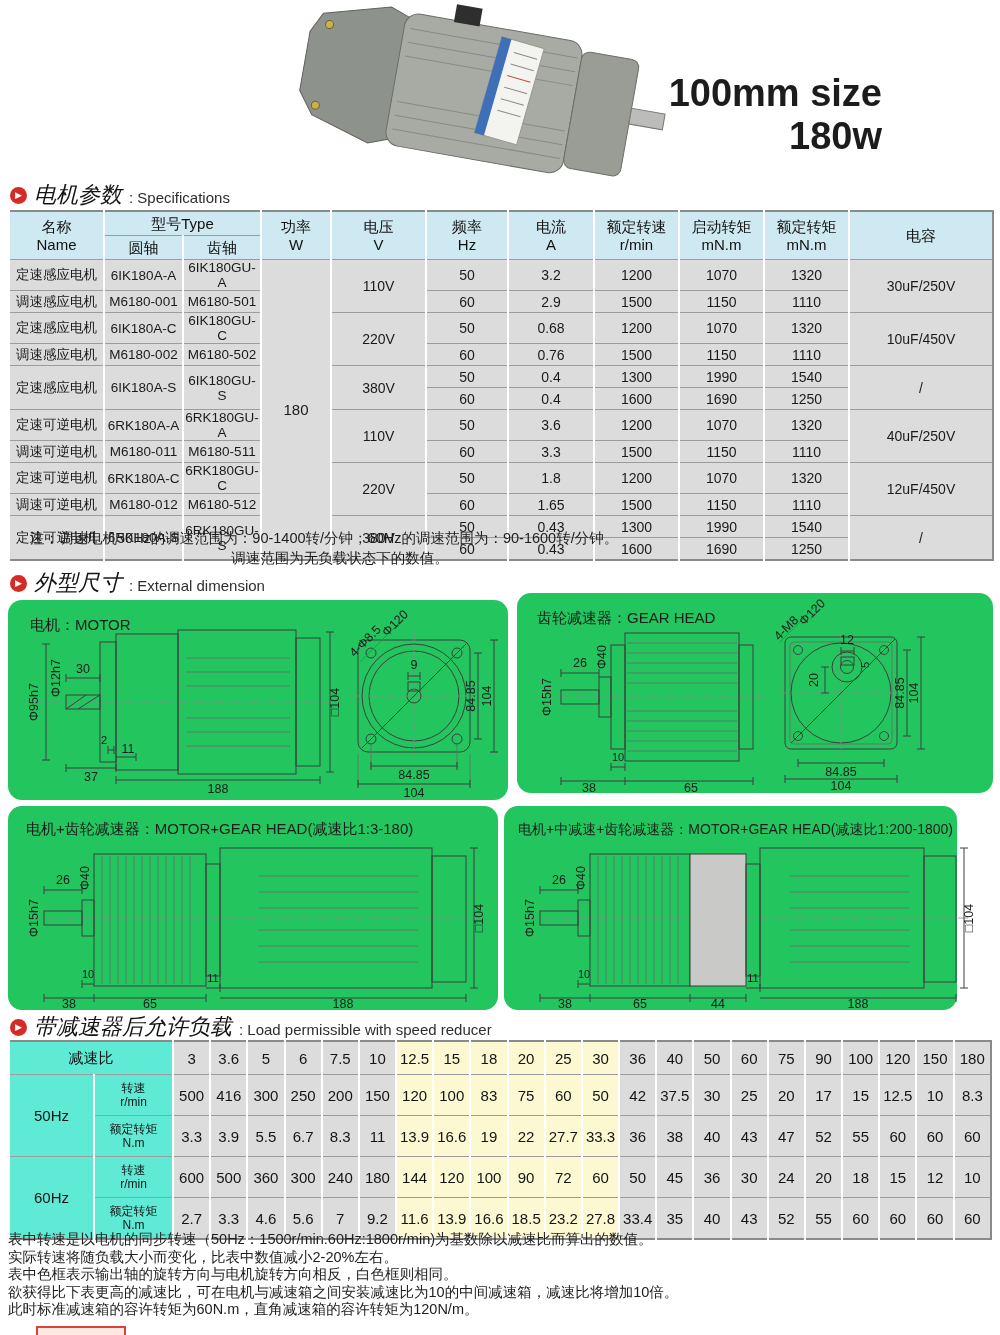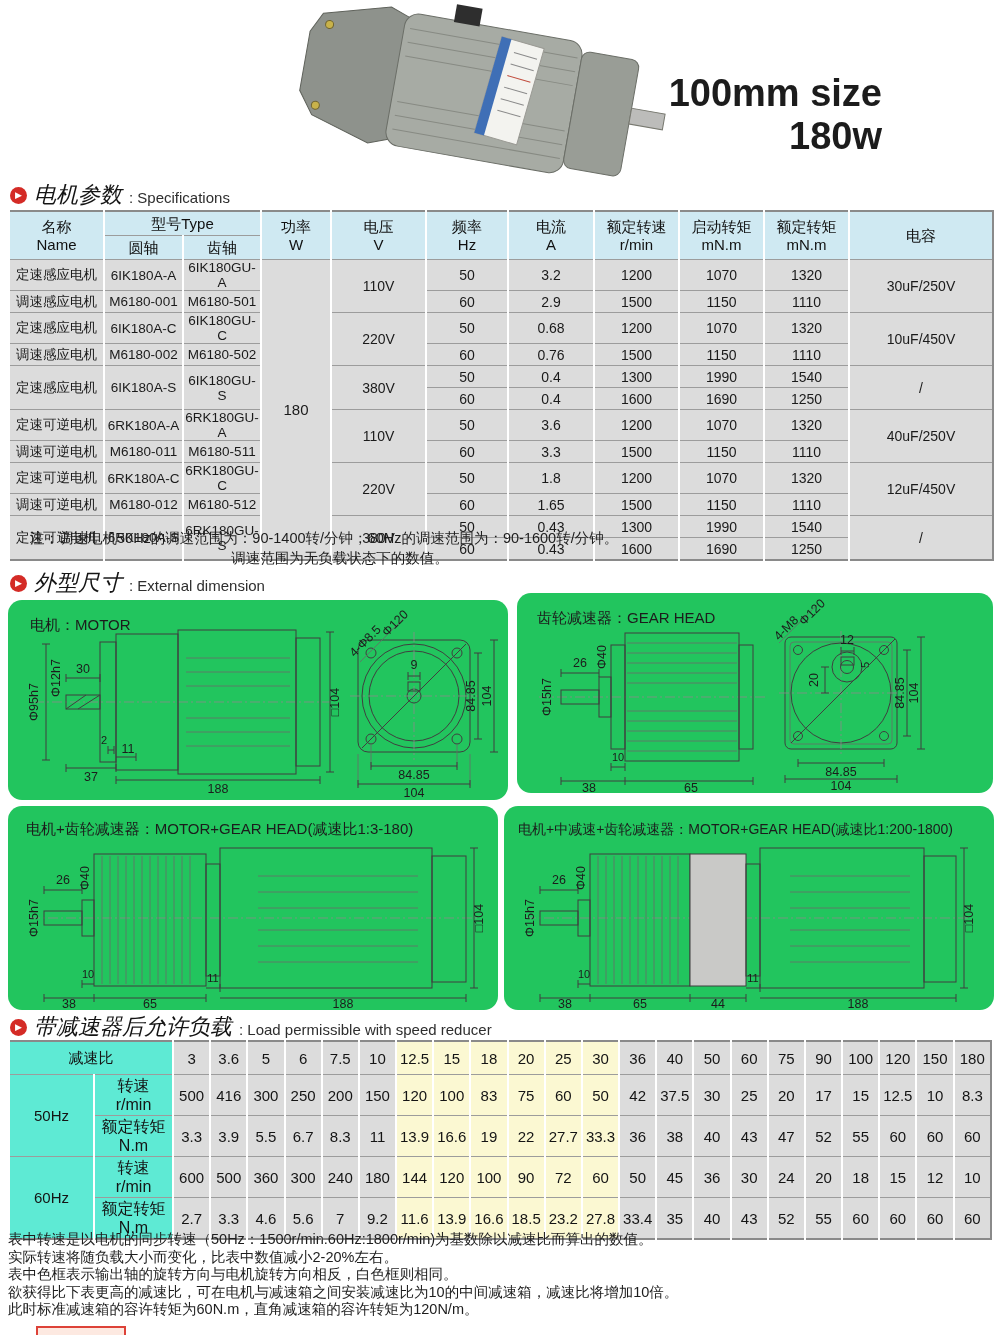--- a/index.html
+++ b/index.html
@@ -40,21 +40,21 @@
   .ln{stroke:#3f3f3f;stroke-width:1;fill:none;}
   .fn{stroke:#6a6a6a;stroke-width:0.8;fill:none;}
   .cl{stroke:#8a8a8a;stroke-width:0.8;fill:none;stroke-dasharray:10 3 2 3;}
   
   .load{position:absolute;left:8px;top:1040px;width:984px;border:2px solid #8a8a8a;background:#fff;}
   .load td{border-top:1px solid #9c9c9c;border-left:2px solid #ffffff;background:#dcdcdc;
     text-align:center;vertical-align:middle;font-size:15px;height:40px;padding:0;color:#141414;}
   .load td.hdr{height:32px;}
   .load td.lbl{background:#5eead4;text-align:center;}
   .load td.yel{background:#fbf8d2;}
-  .load td.sub{white-space:pre-line;line-height:1.2;font-size:16px;}
+  .load td.sub{white-space:pre-line;line-height:1.2;font-size:12px;}
   
   .partial-red{position:absolute;left:36px;top:1326px;width:86px;height:9px;
     background:#fde9e1;border:2px solid #dd4238;border-bottom:none;}
 </style>
 </head>
 <body>
 
 <svg style="position:absolute;left:282px;top:2px;" width="400" height="182" viewBox="0 0 400 182">
   <g transform="rotate(10 200 91)">
     <polygon points="30,40 96,22 118,30 118,152 96,160 36,142 20,120 20,60" fill="#8e928c" stroke="#5f625b"></polygon>
@@ -441,21 +441,21 @@
   <text class="dim" text-anchor="middle" x="142" y="202">65</text>
   <path class="ln" d="M198 182 H212 M212 178 V186"></path>
   <text class="sm" text-anchor="middle" x="205" y="176">11</text>
   <path class="ln" d="M212 192 H458 M458 188 V196"></path>
   <text class="dim" text-anchor="middle" x="335" y="202">188</text>
   <path class="ln" d="M466 42 V182 M462 42 H470 M462 182 H470"></path>
   <text class="dim" text-anchor="middle" transform="rotate(-90 475 112)" x="475" y="112">□104</text>
 </svg>
 </div>
 
-<div class="panel" style="left:504px;top:806px;width:490px;height:204px;">
+<div class="panel" style="left:504px;top:806px;width:453px;height:204px;">
 <svg width="490" height="204" viewBox="0 0 490 204">
   <text class="ttl" style="font-size:14px;" x="14" y="28">电机+中减速+齿轮减速器：MOTOR+GEAR HEAD(减速比1:200-1800)</text>
   <line class="cl" x1="22" y1="112" x2="464" y2="112"></line>
   <rect class="ln" x="36" y="105" width="38" height="14"></rect>
   <rect class="ln" x="74" y="94" width="12" height="36"></rect>
   <rect class="ln" x="86" y="48" width="100" height="132"></rect>
   <line class="fn" x1="94" y1="50" x2="94" y2="178"></line>
       <line class="fn" x1="102" y1="50" x2="102" y2="178"></line>
   <line class="fn" x1="110" y1="50" x2="110" y2="178"></line>
       <line class="fn" x1="118" y1="50" x2="118" y2="178"></line>

